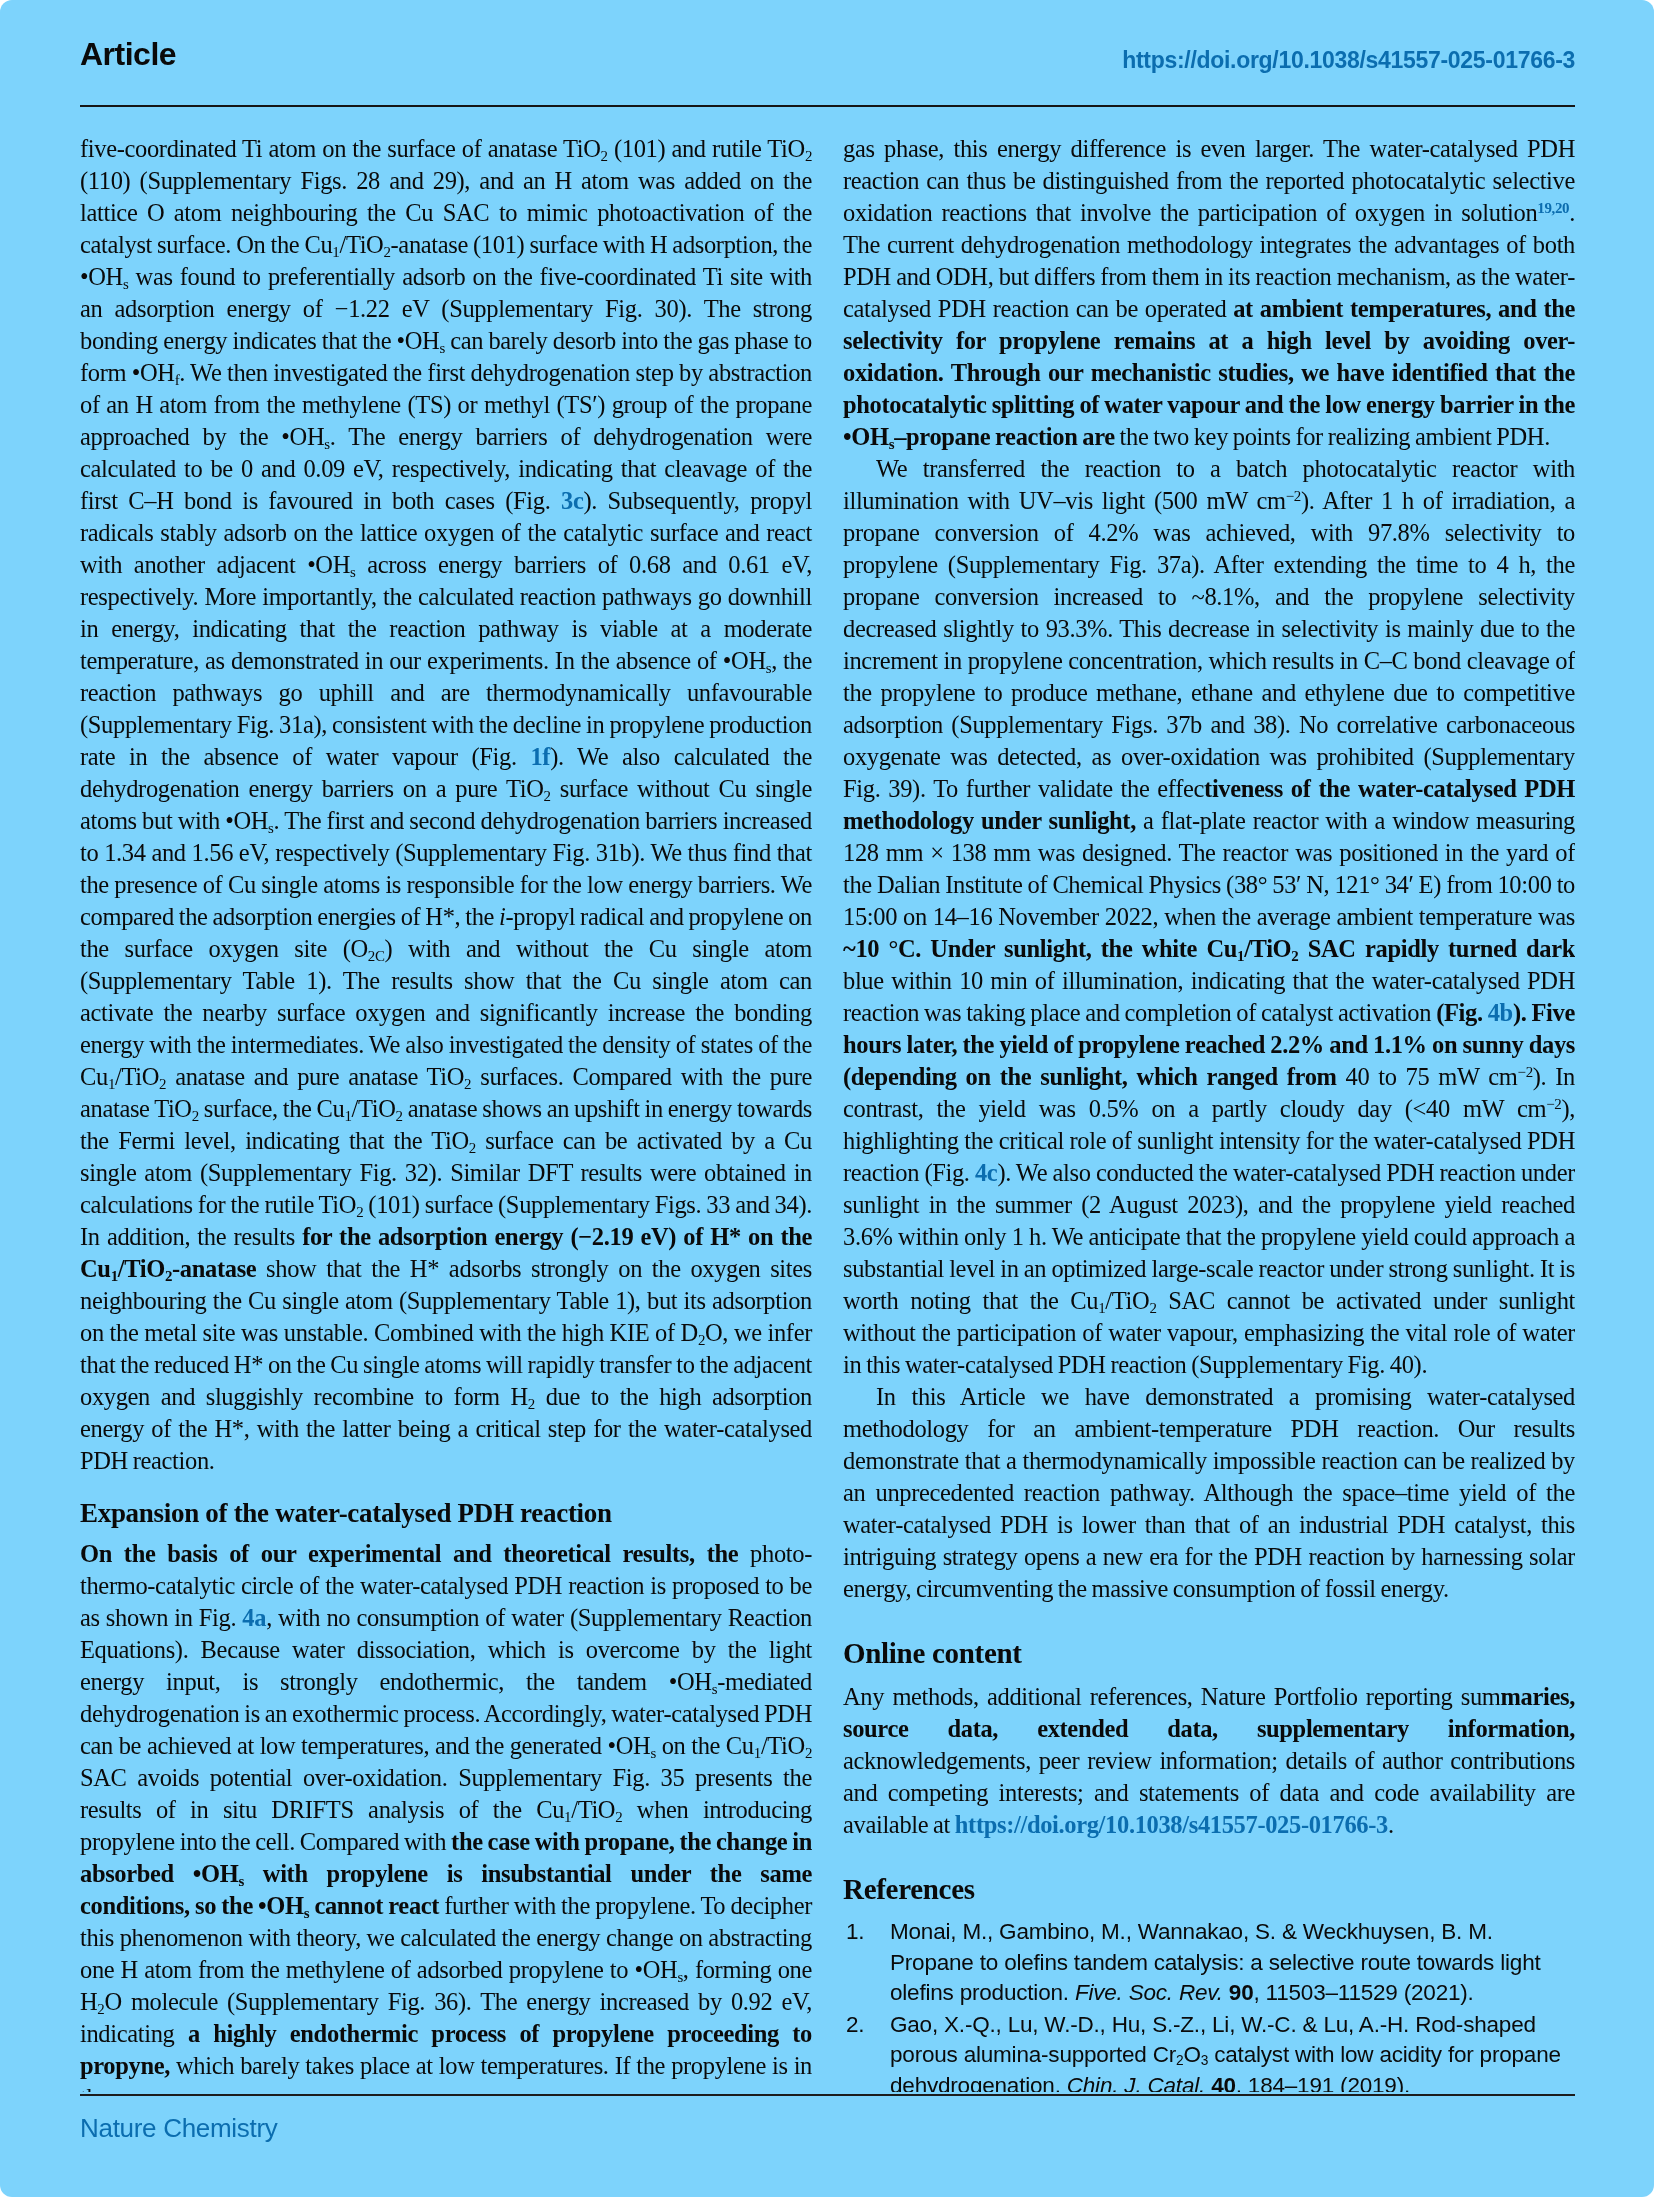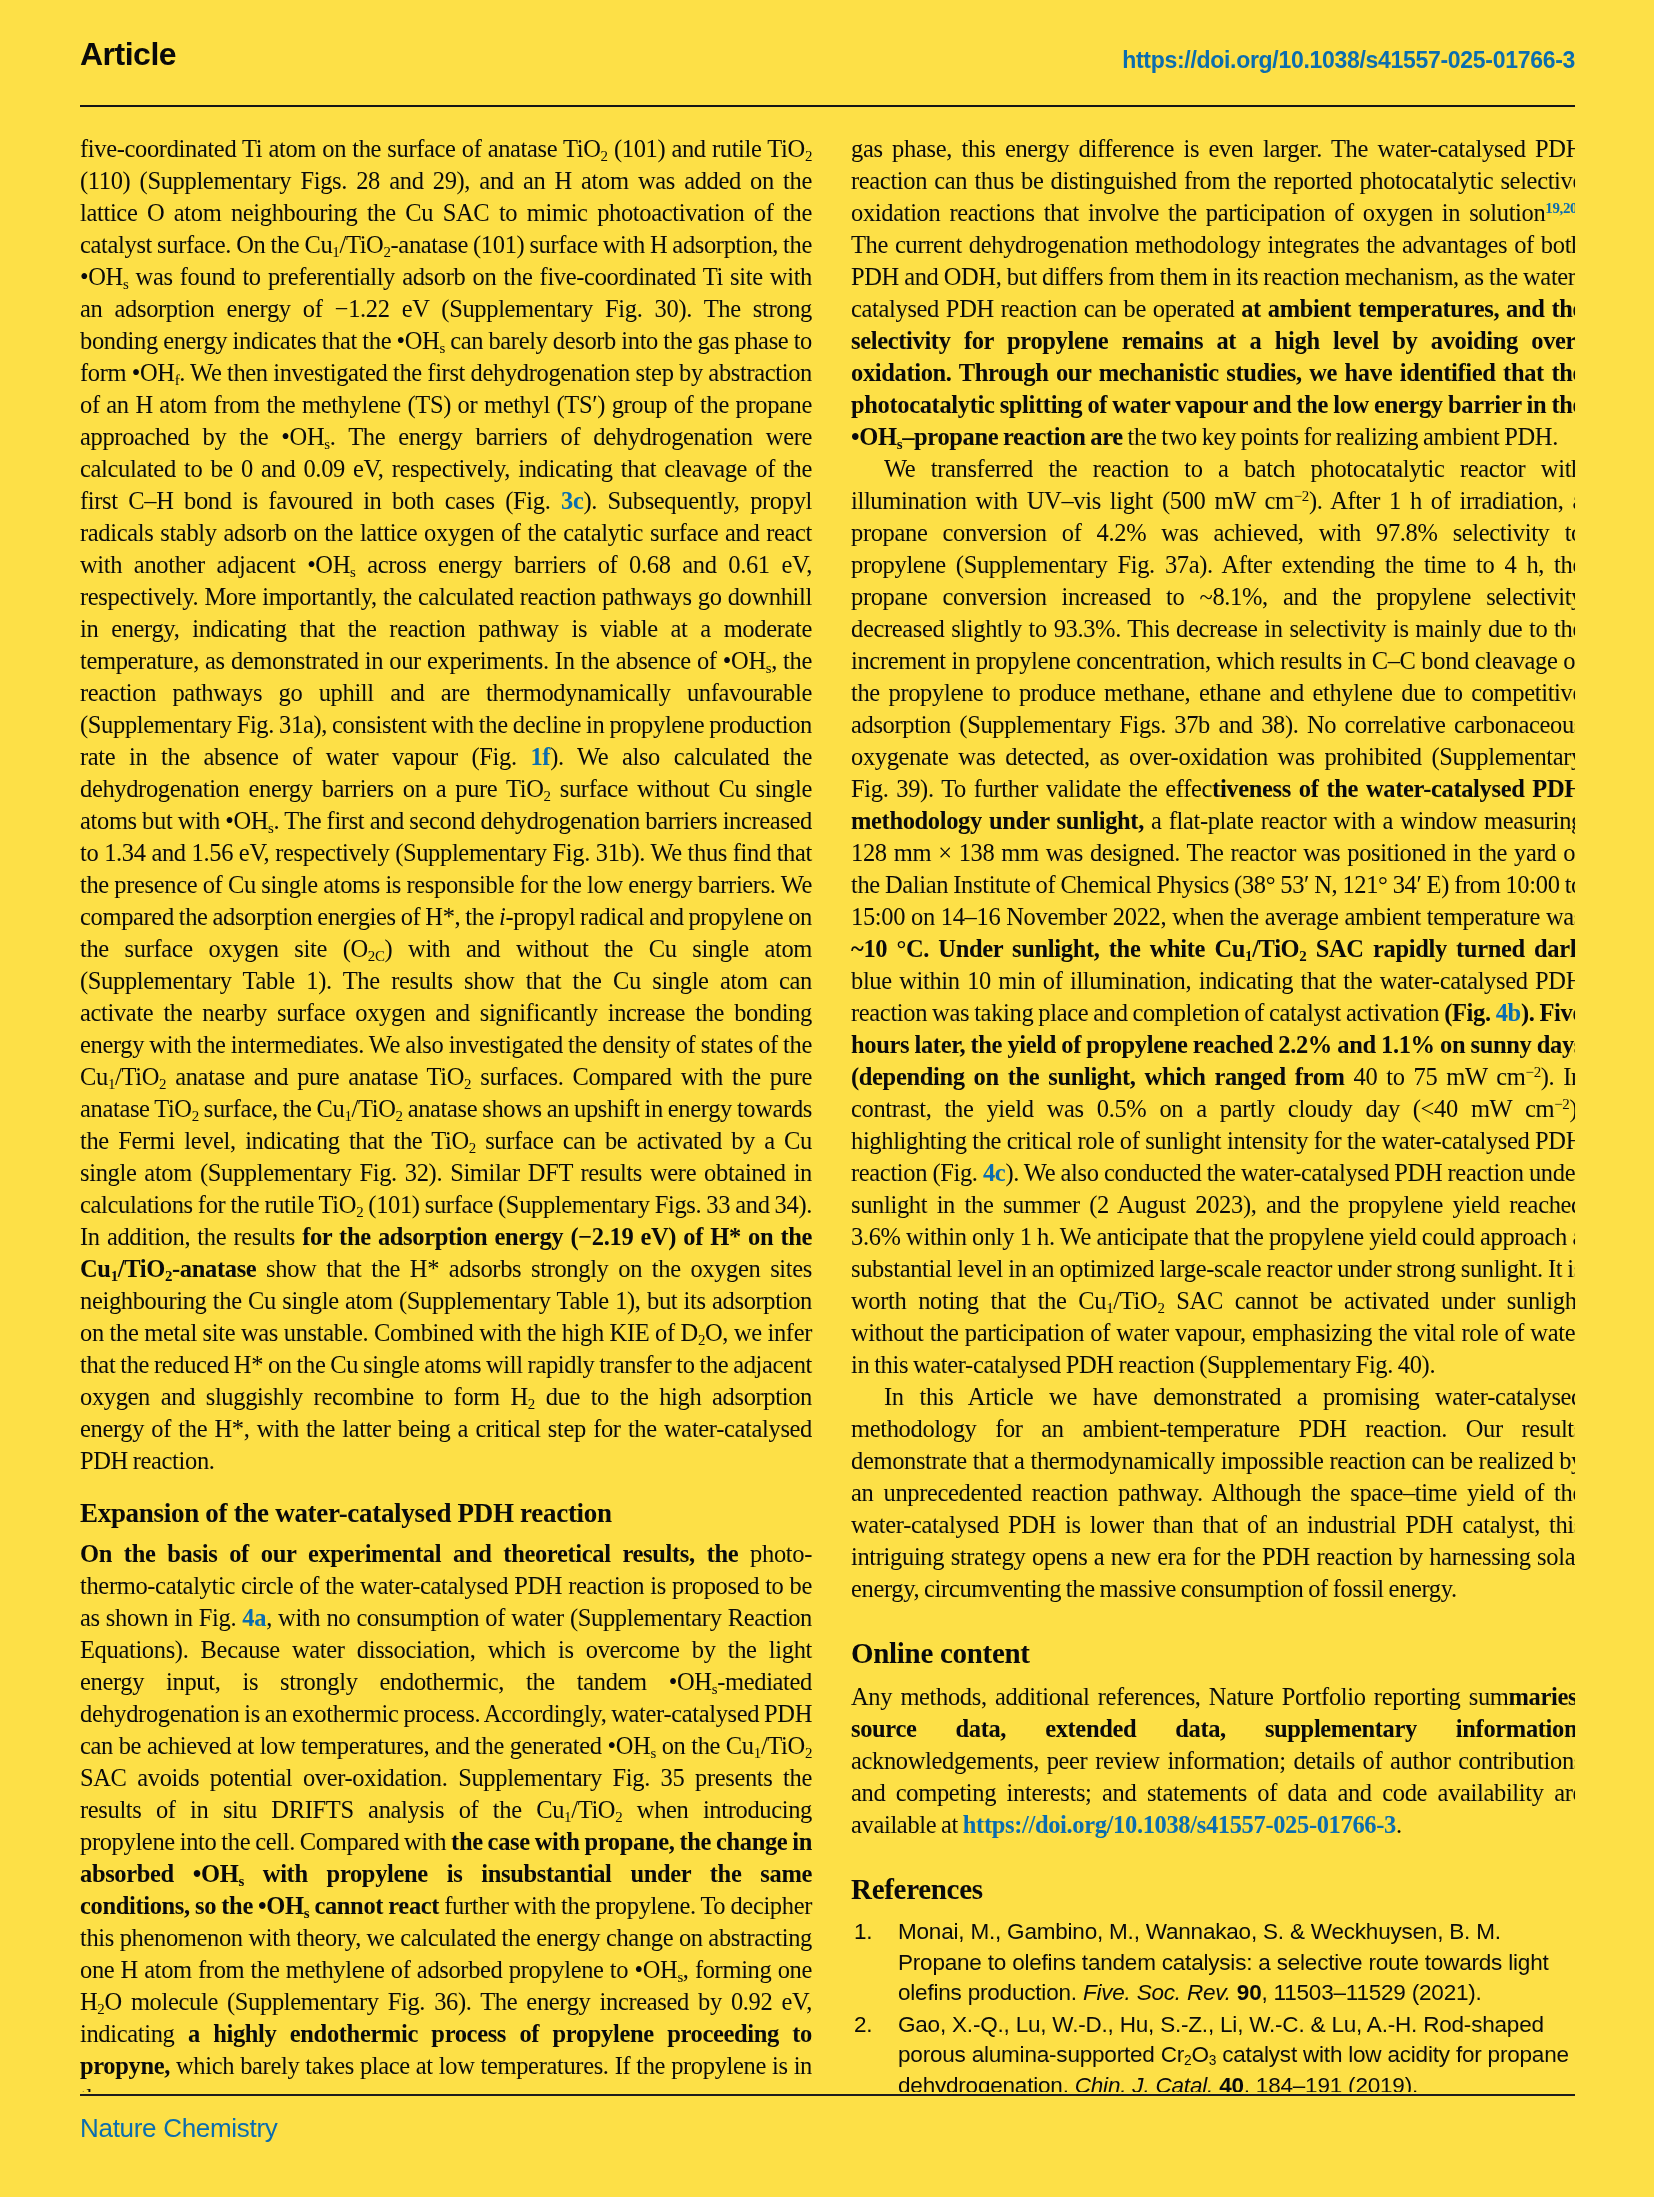--- a/index.html
+++ b/index.html
@@ -1,35 +1,35 @@
 <!DOCTYPE html>
 <html style="--link: #0b6daf;"><head>
 <meta charset="utf-8">
 <title>Article page</title>
 <style>
   :root{ --link:#0b6daf; --ink:#0a0a0a; }
   html,body{ margin:0; padding:0; background:#ffffff; }
   .page{
-    position:relative; width:1654px; height:2197px; background:#fde047;
-    font-family:"Liberation Serif", serif; color:var(--ink); overflow:hidden;
+    position:relative; width:1654px; height:2197px; background:#7dd3fc;
+    font-family:"Liberation Serif", serif; color:var(--ink); overflow:hidden;border-radius:12px;
   }
   .header-article{
     position:absolute; left:80px; top:36px;
     font-family:"Liberation Sans", sans-serif; font-weight:bold;
     font-size:32px; letter-spacing:-0.5px;
   }
   .header-doi{
     position:absolute; right:79px; top:47px; text-align:right;
     font-family:"Liberation Sans", sans-serif; font-size:23px;
     color:var(--link); letter-spacing:-0.3px;
   }
   .header-rule{ position:absolute; left:80px; right:79px; top:105px; height:2px; background:#151515; }
   .columns{
     position:absolute; left:80px; top:133px; width:1495px; height:1959px;
-    display:flex; gap:39px; overflow:hidden;
+    display:flex; gap:31px; overflow:hidden;
   }
   .col{ width:732px; flex:0 0 732px; }
   .para{
     font-size:24.5px; line-height:32px; text-align:justify;
     letter-spacing:-0.35px; word-spacing:-1px; margin:0;
   }
   .para.indent{ text-indent:33px; }
   .para b{ font-weight:bold; }
   .h2-sub{
     font-size:27px; font-weight:bold; letter-spacing:-0.3px;

